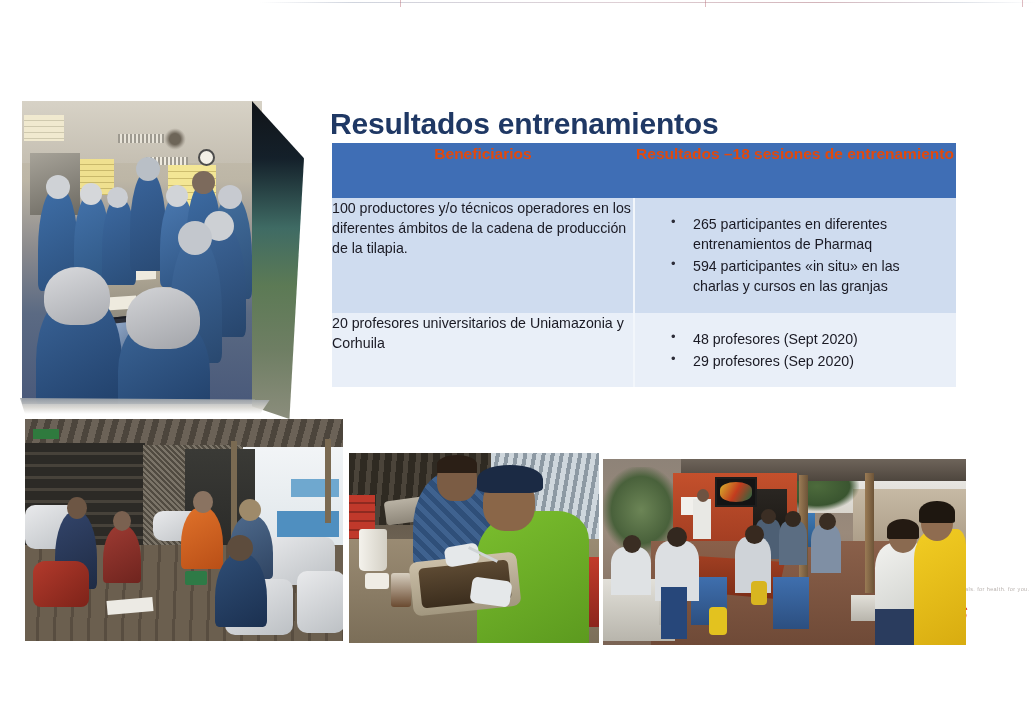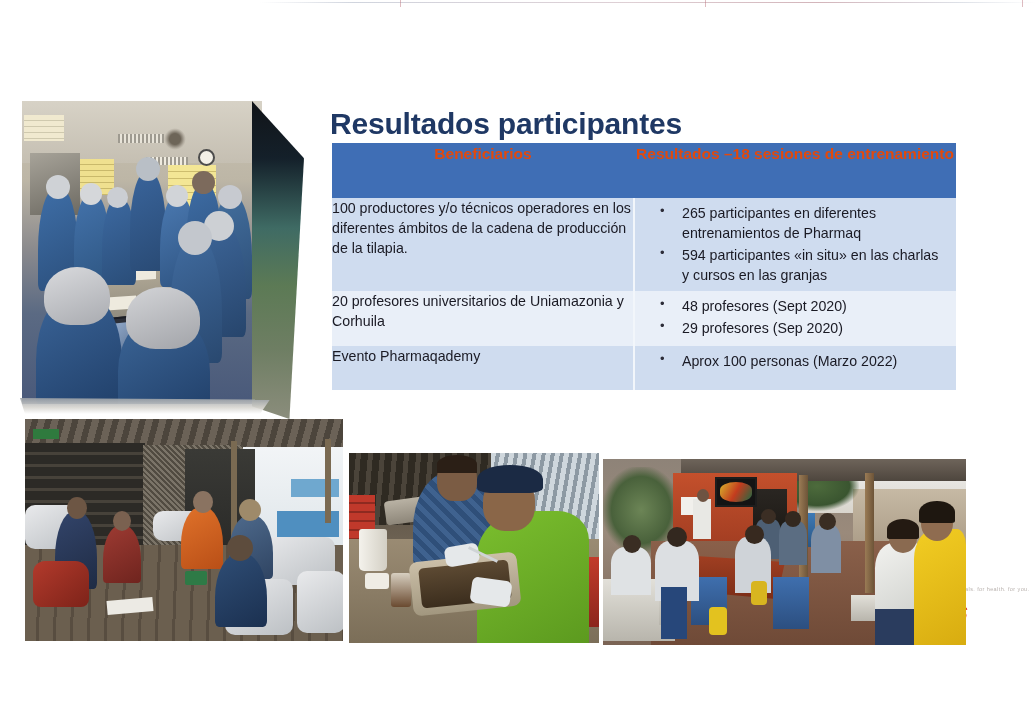--- a/index.html
+++ b/index.html
@@ -90,21 +90,21 @@
     font-size: 14.2px;
     line-height: 1.42;
     color: #1a1a24;
   }
   .body-cell.right-col {
     padding-left: 14px;
     padding-right: 6px;
     border-left: 2px solid #f2f6fb;
   }
   .bullets {
-    margin: 5px;
+    margin: 16px;
     padding: 0;
     list-style: none;
   }
   .bullets li {
     position: relative;
     padding-left: 28px;
     margin: 0 0 2px 0;
   }
   .bullets li::before {
     content: "\2022";
@@ -589,21 +589,21 @@
   <div class="yellowman"></div>
   <div class="head" style="left:318px;top:48px;width:32px;height:34px;background:#8f6c50;"></div>
   <div class="shape" style="position:absolute;left:316px;top:42px;width:36px;height:22px;background:#1e1710;border-radius:50% 50% 10% 10%;"></div>
   <div class="pp" style="left:106px;top:148px;width:18px;height:28px;background:#e3c21f;border-radius:4px;"></div>
   <div class="pp" style="left:148px;top:122px;width:16px;height:24px;background:#d8b520;border-radius:4px;"></div>
 </div>
 
 <div class="brand-tagline">for animals. for health. for you.</div>
 <div class="brand-logo">etis</div>
 
-<div class="slide-title">Resultados participantes</div>
+<div class="slide-title">Resultados entrenamientos</div>
 
 <table class="results-table">
   <colgroup>
     <col class="col-benef">
     <col class="col-res">
   </colgroup>
   <thead>
     <tr>
       <th class="hdr-cell center">Beneficiarios</th>
       <th class="hdr-cell hdr-sep">Resultados  –18 sesiones de entrenamiento</th>
@@ -621,22 +621,14 @@
       </tr>
       <tr class="row-b rowh-4">
         <td class="body-cell">20 profesores universitarios de Uniamazonia y Corhuila</td>
         <td class="body-cell right-col">
           <ul class="bullets">
             <li>48 profesores (Sept 2020)</li>
             <li>29 profesores (Sep 2020)</li>
           </ul>
         </td>
       </tr>
-      <tr class="row-a rowh-5">
-        <td class="body-cell">Evento Pharmaqademy</td>
-        <td class="body-cell right-col">
-          <ul class="bullets">
-            <li>Aprox 100 personas (Marzo 2022)</li>
-          </ul>
-        </td>
-      </tr>
     </tbody>
 </table>
 
 </body></html>

